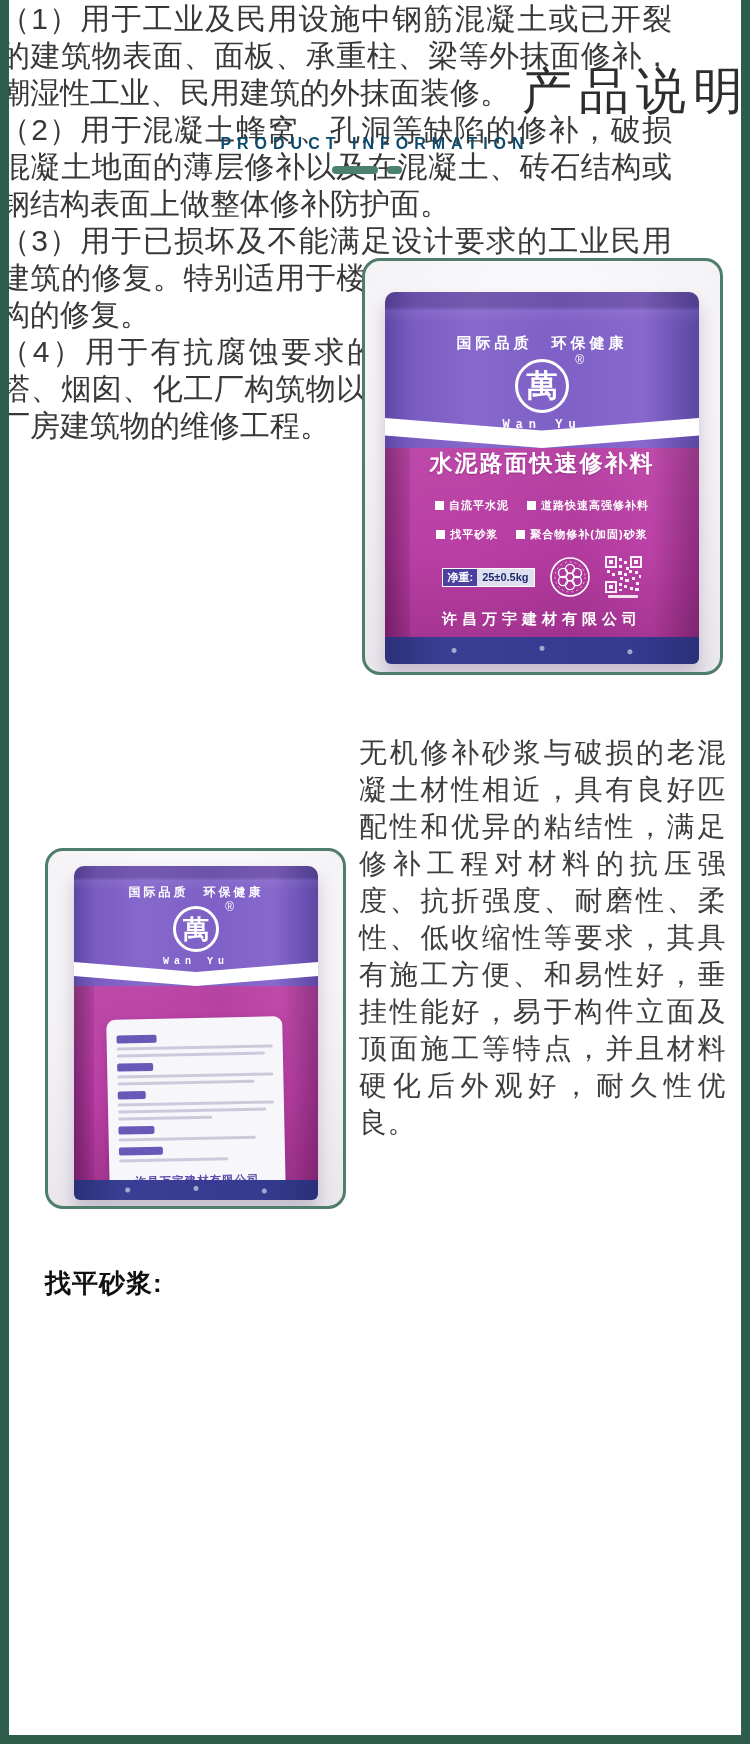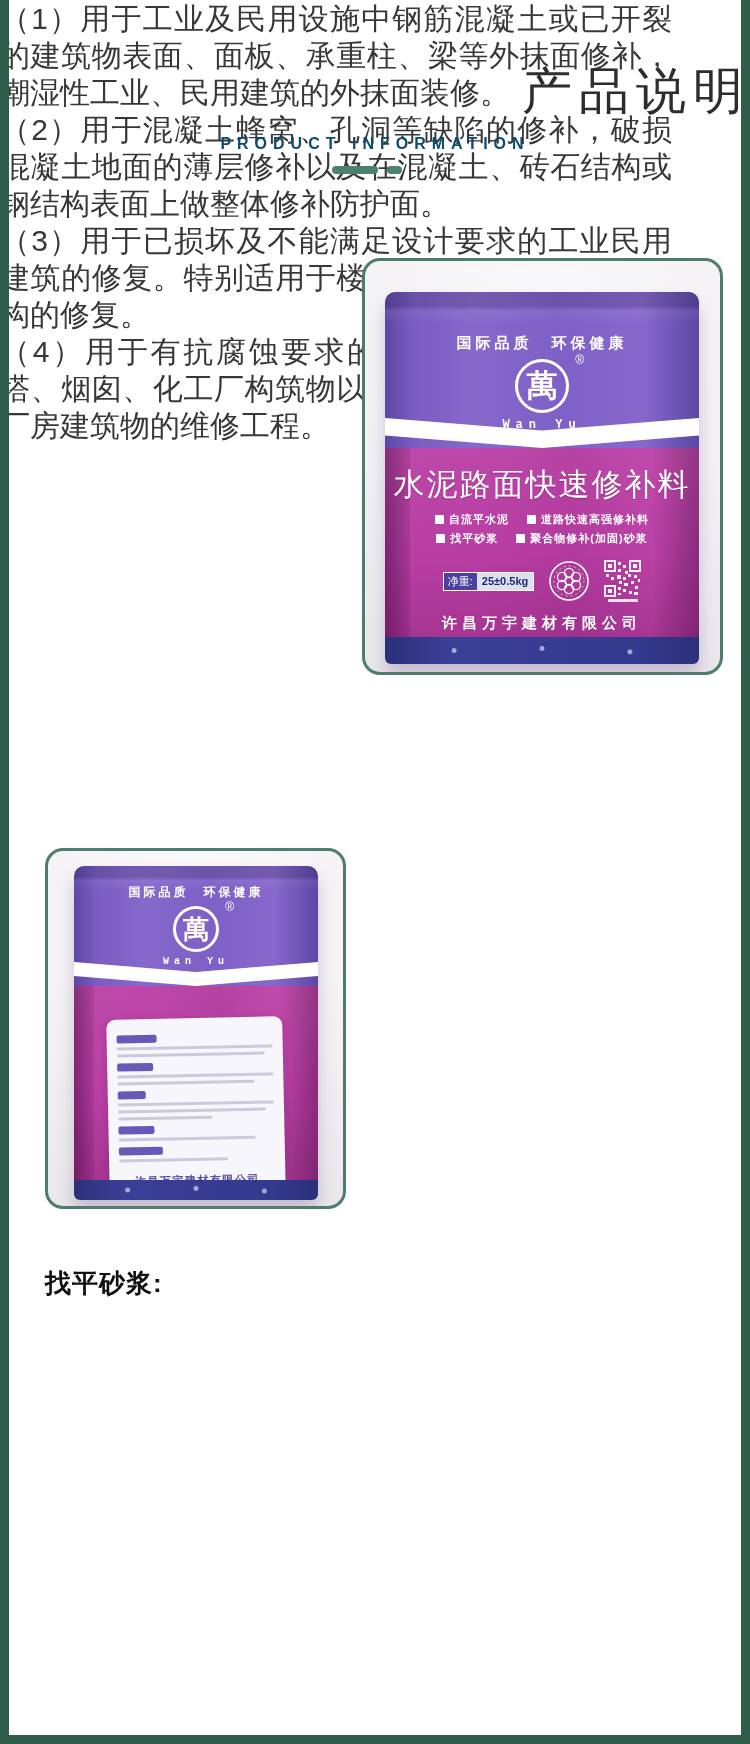--- a/index.html
+++ b/index.html
@@ -89,30 +89,30 @@
   .bag-navy { position:absolute; left:0; right:0; bottom:0;
     background:
       radial-gradient(circle at 22% 50%, rgba(255,255,255,.55) 2px, rgba(255,255,255,0) 3px),
       radial-gradient(circle at 50% 42%, rgba(255,255,255,.55) 2px, rgba(255,255,255,0) 3px),
       radial-gradient(circle at 78% 55%, rgba(255,255,255,.55) 2px, rgba(255,255,255,0) 3px),
       linear-gradient(90deg, #2b3079 0%, #3a3f96 20%, #343a8e 80%, #2b3079 100%); }
   .bag1 .bag-navy { height:27px; }
   .bag2 .bag-navy { height:20px; }
 
   
-  .product-name { margin-top:16px; font-size:31px; font-weight:400; letter-spacing:2px;
+  .product-name { font-size:23px; font-weight:700; letter-spacing:2px;
     text-shadow:0 1px 1px rgba(90,10,80,.4); }
-  .features { margin-top:6px; display:flex; flex-direction:column; gap:4px; align-items:center;
+  .features { margin-top:19px; display:flex; flex-direction:column; gap:14px; align-items:center;
     font-size:11px; font-weight:700; letter-spacing:1px; }
   .feat-row { display:flex; gap:18px; justify-content:center; align-items:center; }
   .feat { display:inline-flex; align-items:center; white-space:nowrap; }
   .sq { width:9px; height:9px; background:#fff; display:inline-block; margin-right:5px; }
   .meta-row { margin-top:13px; display:flex; justify-content:center; align-items:center; gap:13px; }
   .weight-box { display:inline-flex; border:1px solid #fff; font-size:11px; line-height:1; }
-  .w-label { background:#4b3fa0; color:#fff; padding:3px 4px; font-weight:400; }
+  .w-label { background:#4b3fa0; color:#fff; padding:3px 4px; font-weight:700; }
   .w-value { background:#dfe0ef; color:#1f2a6e; padding:3px 5px; font-weight:700; }
   .qr-wrap { display:flex; flex-direction:column; align-items:center; gap:2px; }
   .qr-caption { width:30px; height:3px; background:rgba(255,255,255,.85); border-radius:1px; }
   .bag-company { margin-top:11px; font-size:15px; font-weight:700; letter-spacing:5px; color:#fff; }
 
   
   .panel { position:absolute; left:34px; top:32px; width:176px; height:178px;
     background:#f7f6fb; border-radius:9px; transform:rotate(-1.2deg);
     padding:10px 10px 26px; text-align:left; box-shadow:0 2px 6px rgba(70,20,70,.25); }
   .chip { height:8px; background:#6a58b8; border-radius:2px; margin:6px 0 4px; }
@@ -227,20 +227,21 @@
             </svg>
             <span class="qr-caption"></span>
           </span>
         </div>
         <div class="bag-company">许昌万宇建材有限公司</div>
       </div>
       <div class="bag-navy"></div>
     </div>
   </figure>
 
+  <p class="body-text inorganic-body">无机修补砂浆与破损的老混凝土材性相近，具有良好匹配性和优异的粘结性，满足修补工程对材料的抗压强度、抗折强度、耐磨性、柔性、低收缩性等要求，其具有施工方便、和易性好，垂挂性能好，易于构件立面及顶面施工等特点，并且材料硬化后外观好，耐久性优良。</p>
 
   <figure class="photo-box photo-box-2">
     <div class="bag bag2">
       <div class="bag-top">
         <div class="bag-slogan">国际品质　环保健康</div>
         <div class="logo-wrap">
           <div class="logo-circle">
             <span>萬</span>
           </div>
           <span class="reg">®</span>

